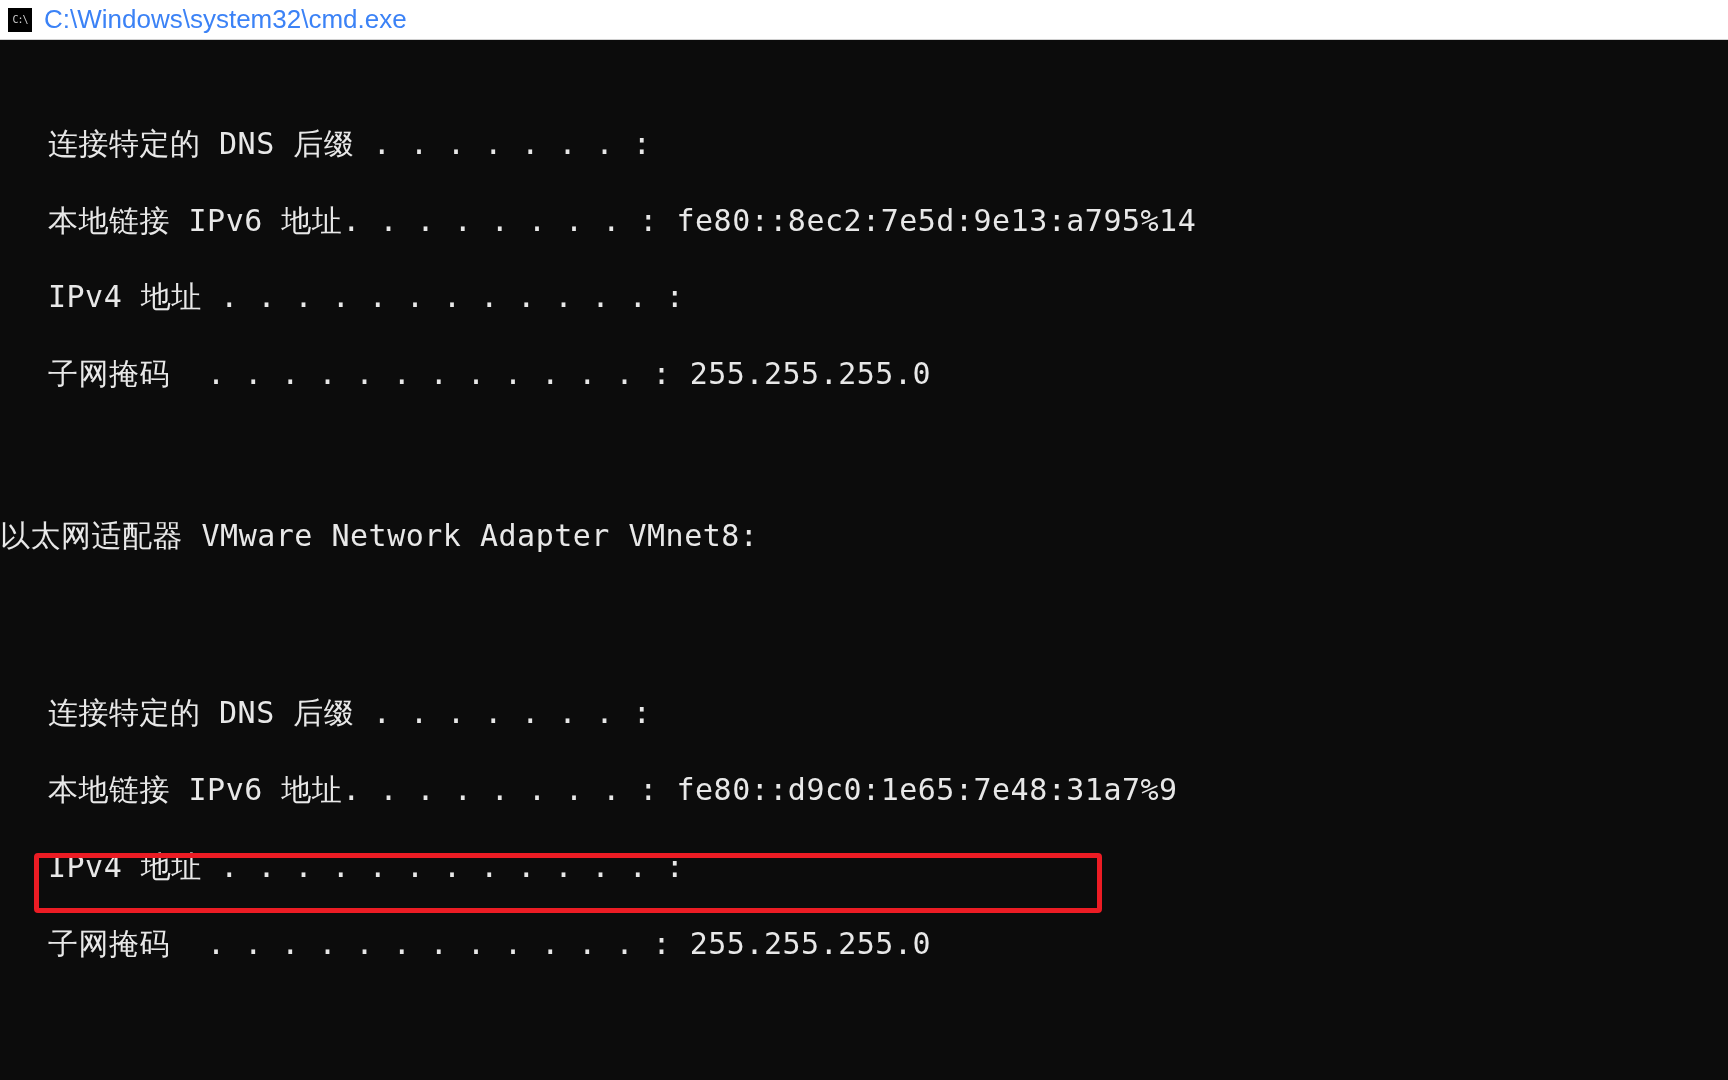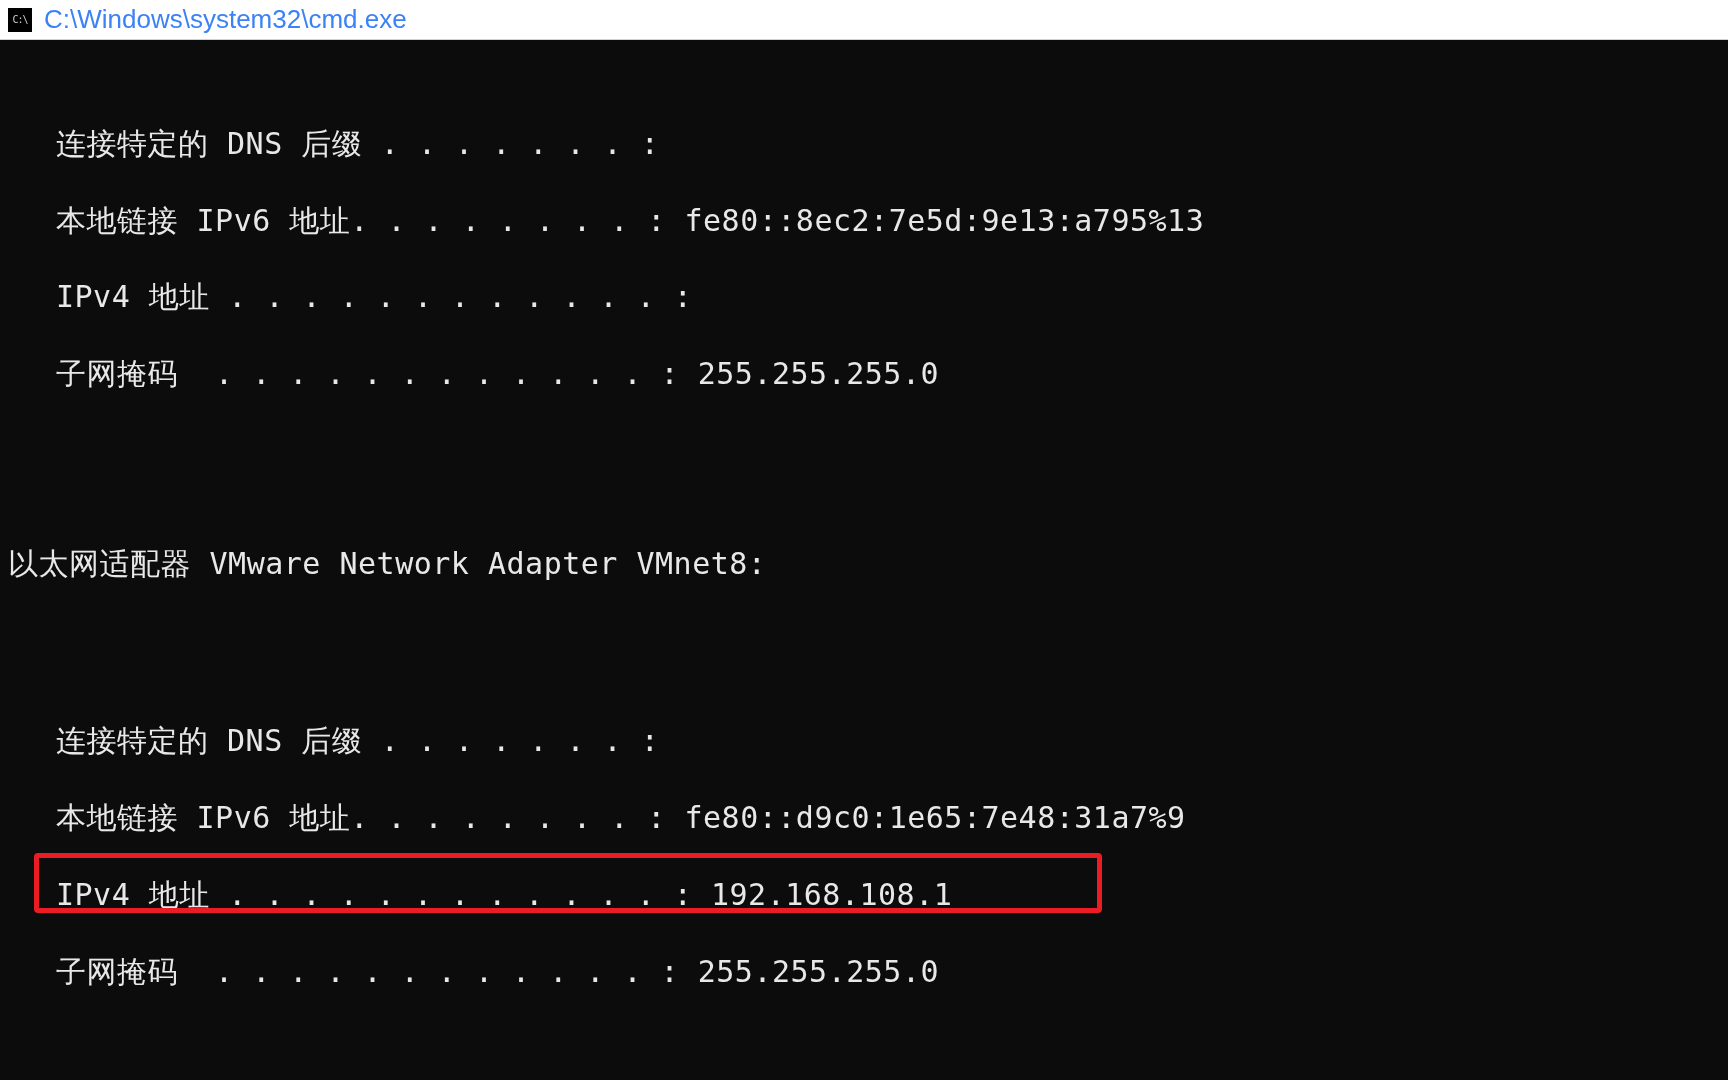--- a/index.html
+++ b/index.html
@@ -39,28 +39,28 @@
       font-size: 26px;
       color: #3b82f6;
       font-weight: 400;
     }
     .terminal {
       background: #0c0c0c;
       color: #e8e8e8;
       font-family: "NSimSun", "SimSun", "Consolas", monospace;
       font-size: 30px;
       line-height: 1.28;
-      padding: 8px 8px;
+      padding: 8px 0;
       height: calc(100% - 40px);
       white-space: pre;
       letter-spacing: 0.5px;
       position: relative;
     }
     .section-header {
-      margin-top: 36px;
+      margin-top: 8px;
       margin-bottom: 24px;
     }
     .indent {
       padding-left: 48px;
     }
     .row {
       display: flex;
     }
     .label-col {
       min-width: 600px;
@@ -80,31 +80,31 @@
 <div class="titlebar">
   <div class="title-icon">
     <span>C:\</span>
   </div>
   <div class="title-text">C:\Windows\system32\cmd.exe</div>
 </div>
 
 <div class="terminal">
 <div class="indent">
 <div class="row"><span class="label-col">连接特定的 DNS 后缀 . . . . . . . :</span><span class="value-col"></span></div>
-<div class="row"><span class="label-col">本地链接 IPv6 地址. . . . . . . . :</span><span class="value-col"> fe80::8ec2:7e5d:9e13:a795%13</span></div>
+<div class="row"><span class="label-col">本地链接 IPv6 地址. . . . . . . . :</span><span class="value-col"> fe80::8ec2:7e5d:9e13:a795%14</span></div>
 <div class="row"><span class="label-col">IPv4 地址 . . . . . . . . . . . . :</span></div>
 <div class="row"><span class="label-col">子网掩码  . . . . . . . . . . . . :</span><span class="value-col"> 255.255.255.0</span></div>
 </div>
 
 <div class="section-header">以太网适配器 VMware Network Adapter VMnet8:</div>
 
 <div class="indent">
 <div class="row"><span class="label-col">连接特定的 DNS 后缀 . . . . . . . :</span><span class="value-col"></span></div>
 <div class="row"><span class="label-col">本地链接 IPv6 地址. . . . . . . . :</span><span class="value-col"> fe80::d9c0:1e65:7e48:31a7%9</span></div>
-<div class="row"><span class="label-col">IPv4 地址 . . . . . . . . . . . . :</span><span class="value-col"> 192.168.108.1</span></div>
+<div class="row"><span class="label-col">IPv4 地址 . . . . . . . . . . . . :</span></div>
 <div class="row"><span class="label-col">子网掩码  . . . . . . . . . . . . :</span><span class="value-col"> 255.255.255.0</span></div>
 
 </div>
 
 
 
 
 
 <div class="highlight-box" style="left:34px; top:813px; width:1068px; height:60px;"></div>
 </div>

